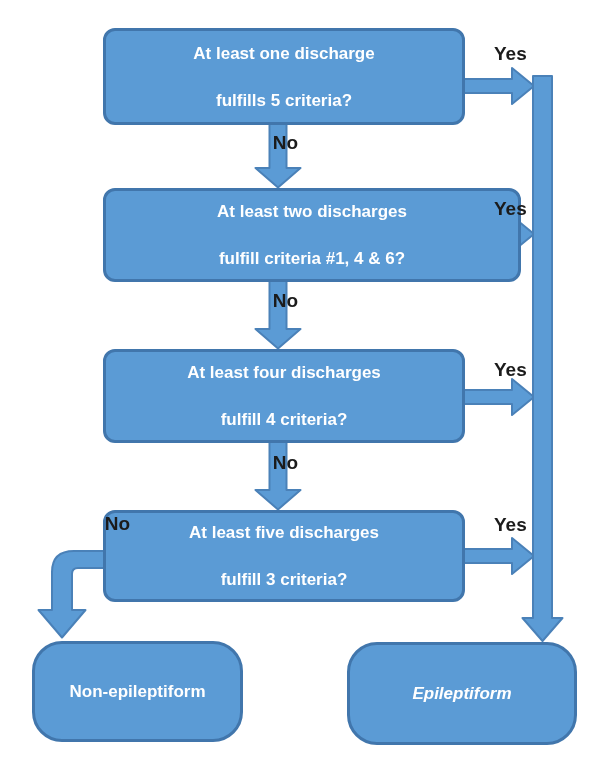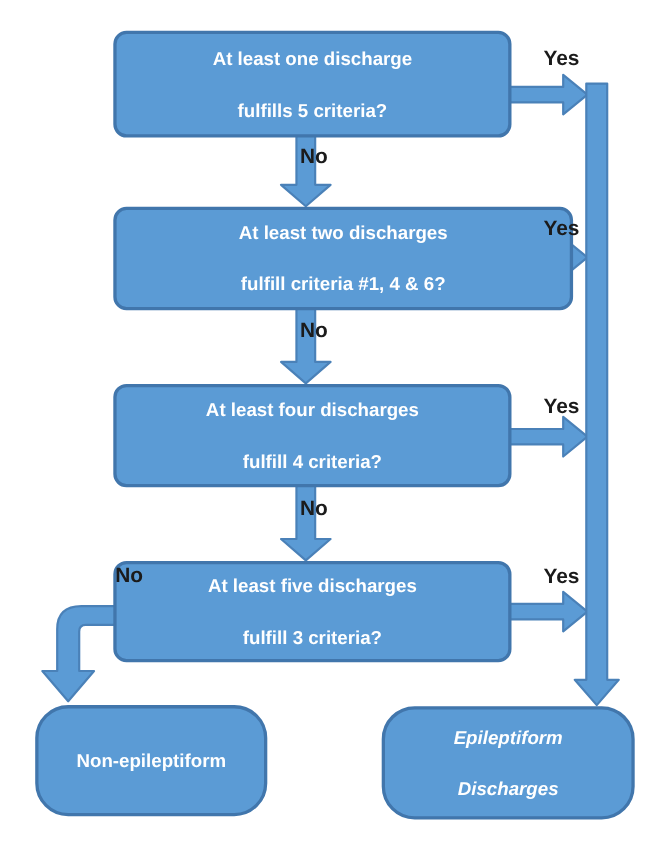--- a/index.html
+++ b/index.html
@@ -100,21 +100,20 @@
   <div class="box decision" style="left:103px; top:510px; width:362px; height:92px;align-items:center;">
     <span>At least five discharges</span>
     <span>fulfill 3 criteria?</span>
   </div>
 
   <div class="box outcome" style="left:32px; top:641px; width:211px; height:101px;">
     <span>Non-epileptiform</span>
   </div>
   <div class="box outcome" style="left:347px; top:642px; width:230px; height:103px;font-style:italic;">
     <span>Epileptiform</span>
-    <span>Discharges</span>
   </div>
 
   <div class="flow-label yes" style="left:466px; top:42px;">Yes</div>
   <div class="flow-label yes" style="left:466px; top:197px;">Yes</div>
   <div class="flow-label yes" style="left:466px; top:358px;">Yes</div>
   <div class="flow-label yes" style="left:466px; top:513px;">Yes</div>
 
   <div class="flow-label no" style="left:222px; top:131px;">No</div>
   <div class="flow-label no" style="left:222px; top:289px;">No</div>
   <div class="flow-label no" style="left:222px; top:451px;">No</div>

